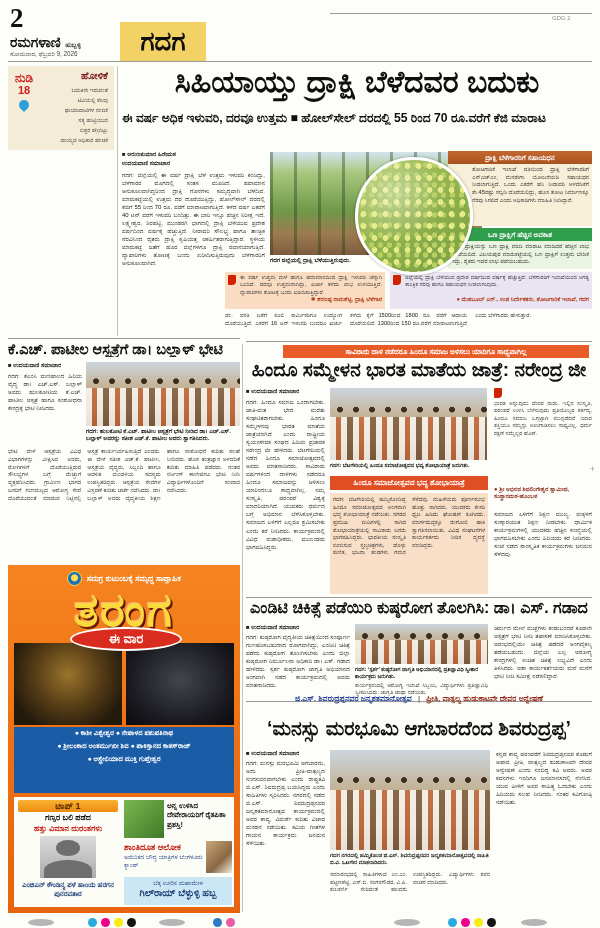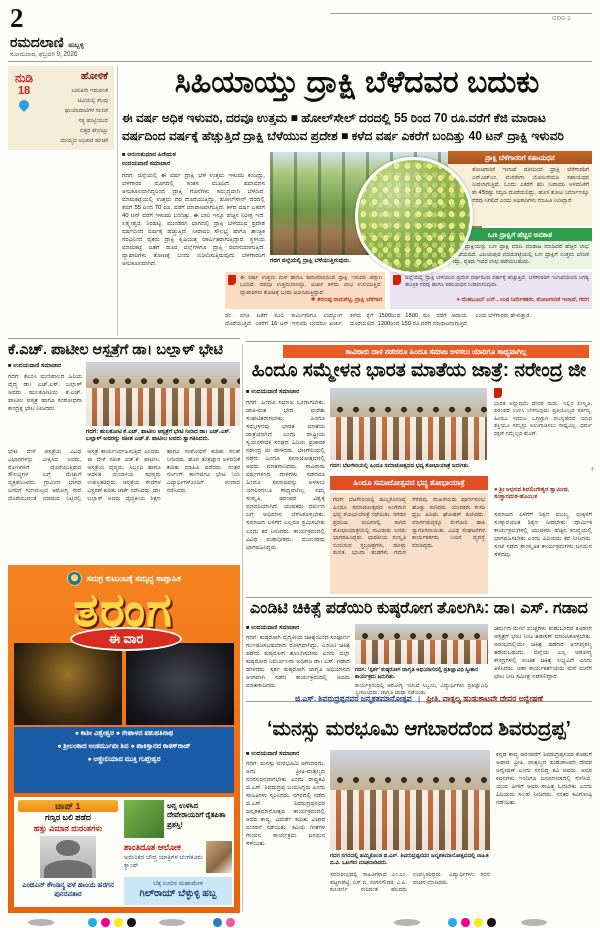--- a/index.html
+++ b/index.html
@@ -48,25 +48,28 @@
 </head>
 <body>
 
 <div class="page">
 
   <div class="abs rule" style="left:330px;top:13px;width:262px;height:1px"></div>
   <div class="abs" style="left:552px;top:15px;font-size:6px;color:#8a8a8a">GDG 2</div>
 
   <div class="abs h" style="left:10px;top:4px;font-size:27px;font-family:'Liberation Serif',serif">2</div>
   <div class="abs" style="left:10px;top:33px;width:110px;white-space:nowrap">
-    <span class="h" style="font-size:14px">ರಮದಲಾಣಿ</span>
+    <span class="h" style="font-size:14px">ರಮಗಳಾಣಿ</span>
     <span style="font-size:6.5px;font-weight:bold;color:#333">ಹುಬ್ಬಳ್ಳಿ</span>
   </div>
   <div class="abs" style="left:10px;top:50px;font-size:6.3px;color:#444">ಸೋಮವಾರ, ಫೆಬ್ರವರಿ 9, 2026</div>
 
+  <div class="abs" style="left:120px;top:22px;width:86px;height:40px;background:#F2D264;display:flex;align-items:center;justify-content:center">
+    <span class="h" style="font-size:26px">ಗದಗ</span>
+  </div>
   <div class="abs rule" style="left:8px;top:61px;width:584px;height:1px"></div>
 
   <div class="abs" style="left:8px;top:66px;width:106px;height:84px;background:#F4ECD6">
     <div class="abs" style="left:5px;top:6px;width:22px;text-align:center;color:#CC2222;font-weight:bold;font-size:12px;line-height:1.05">
       <div>ನುಡಿ</div>
       <div style="font-size:11px">18</div>
       <div style="width:10px;height:10px;background:#2D9FD8;border-radius:50% 50% 50% 0;transform:rotate(-45deg);margin:4px auto 0"></div>
     </div>
     <div class="abs h" style="right:6px;top:5px;font-size:10px;color:#7A1A1A">ಹೋಳಿಕೆ</div>
     <div class="abs" style="right:6px;top:20px;width:72px;text-align:right;font-size:5.7px;line-height:1.75;color:#333">
@@ -74,21 +77,20 @@
       <div>ಟಿವಿಯಲ್ಲಿ ಕೆಲವು</div>
       <div>ಥಾಯಾದಾಟಿಗಳ ನಂಬಿಕೆ</div>
       <div>ಸತ್ಯ ಹುಟ್ಟಿಯುವ</div>
       <div>ಬಿತ್ತರ ತಗ್ಗಿಬಿಟ್ಟು</div>
       <div>ದಾಯ್ಯದ ಅಧಿಕಾರ ಹಂಚಿಕೆ</div>
     </div>
   </div>
 
   <div class="abs h" style="left:122px;top:66px;width:470px;height:44px;font-size:30px;text-align:center">ಸಿಹಿಯಾಯ್ತು ದ್ರಾಕ್ಷಿ ಬೆಳೆದವರ ಬದುಕು</div>
   <div class="abs h" style="left:122px;top:112px;width:470px;font-size:12.2px">ಈ ವರ್ಷ ಅಧಿಕ ಇಳುವರಿ, ದರವೂ ಉತ್ತಮ ■ ಹೋಲ್‌ಸೇಲ್ ದರದಲ್ಲಿ 55 ರಿಂದ 70 ರೂ.ವರೆಗೆ ಕೆಜಿ ಮಾರಾಟ</div>
-  <div class="abs h" style="left:122px;top:130px;width:470px;font-size:12.2px">ವರ್ಷದಿಂದ ವರ್ಷಕ್ಕೆ ಹೆಚ್ಚುತ್ತಿದೆ ದ್ರಾಕ್ಷಿ ಬೆಳೆಯುವ ಪ್ರದೇಶ ■ ಕಳೆದ ವರ್ಷ ಎಕರೆಗೆ ಬಂದಿತ್ತು 40 ಟನ್ ದ್ರಾಕ್ಷಿ ಇಳುವರಿ</div>
 
   <div class="abs vrule" style="left:117px;top:66px;width:1px;height:270px"></div>
 
   <div class="abs byl" style="left:122px;top:151px">■ ಅರುಣಕುಮಾರ ಹಿರೇಮಠ</div>
   <div class="abs byl" style="left:122px;top:160px">ಉದಯವಾಣಿ ಸಮಾಚಾರ</div>
   <div class="abs bt" style="left:122px;top:171px;width:143px;height:166px">ಗದಗ: ಜಿಲ್ಲೆಯಲ್ಲಿ ಈ ವರ್ಷ ದ್ರಾಕ್ಷಿ ಬೆಳೆ ಉತ್ತಮ ಇಳುವರಿ ಕಂಡಿದ್ದು, ಬೆಳೆಗಾರರ ಮೊಗದಲ್ಲಿ ಸಂತಸ ಮೂಡಿದೆ. ಹವಾಮಾನ ಅನುಕೂಲವಾಗಿದ್ದರಿಂದ ದ್ರಾಕ್ಷಿ ಗೊನೆಗಳು ಸಮೃದ್ಧವಾಗಿ ಬೆಳೆದಿವೆ. ಮಾರುಕಟ್ಟೆಯಲ್ಲಿ ಉತ್ತಮ ದರ ದೊರೆಯುತ್ತಿದ್ದು, ಹೋಲ್‌ಸೇಲ್ ದರದಲ್ಲಿ ಕೆಜಿಗೆ 55 ರಿಂದ 70 ರೂ. ವರೆಗೆ ಮಾರಾಟವಾಗುತ್ತಿದೆ. ಕಳೆದ ವರ್ಷ ಎಕರೆಗೆ 40 ಟನ್ ವರೆಗೆ ಇಳುವರಿ ಬಂದಿತ್ತು. ಈ ಬಾರಿ ಇನ್ನೂ ಹೆಚ್ಚಿನ ನಿರೀಕ್ಷೆ ಇದೆ. ಲಕ್ಷ್ಮೇಶ್ವರ, ಶಿರಹಟ್ಟಿ, ಮುಂಡರಗಿ ಭಾಗದಲ್ಲಿ ದ್ರಾಕ್ಷಿ ಬೆಳೆಯುವ ಪ್ರದೇಶ ವರ್ಷದಿಂದ ವರ್ಷಕ್ಕೆ ಹೆಚ್ಚುತ್ತಿದೆ. ನೀರಾವರಿ ಸೌಲಭ್ಯ ಹಾಗೂ ತಾಂತ್ರಿಕ ನೆರವಿನಿಂದ ರೈತರು ದ್ರಾಕ್ಷಿ ಕೃಷಿಯತ್ತ ಆಕರ್ಷಿತರಾಗುತ್ತಿದ್ದಾರೆ. ಸ್ಥಳೀಯ ಮಾರುಕಟ್ಟೆ ಜತೆಗೆ ಹೊರ ಜಿಲ್ಲೆಗಳಿಗೂ ದ್ರಾಕ್ಷಿ ರವಾನೆಯಾಗುತ್ತಿದೆ. ವ್ಯಾಪಾರಿಗಳು ತೋಟಕ್ಕೆ ಬಂದು ಖರೀದಿಸುತ್ತಿರುವುದು ಬೆಳೆಗಾರರಿಗೆ ಅನುಕೂಲವಾಗಿದೆ.</div>
 
   <div class="abs photo vineyard" style="left:270px;top:152px;width:212px;height:103px"></div>
   <div class="abs cap" style="left:270px;top:257px;width:210px;height:9px">ಗದಗ ಜಿಲ್ಲೆಯಲ್ಲಿ ದ್ರಾಕ್ಷಿ ಬೆಳೆಯುತ್ತಿರುವುದು.</div>
   <div class="abs photo grapes" style="left:355px;top:157px;width:112px;height:112px;border:3px solid #fff;border-radius:50%;box-shadow:0 0 3px rgba(0,0,0,.35);z-index:3"></div>

